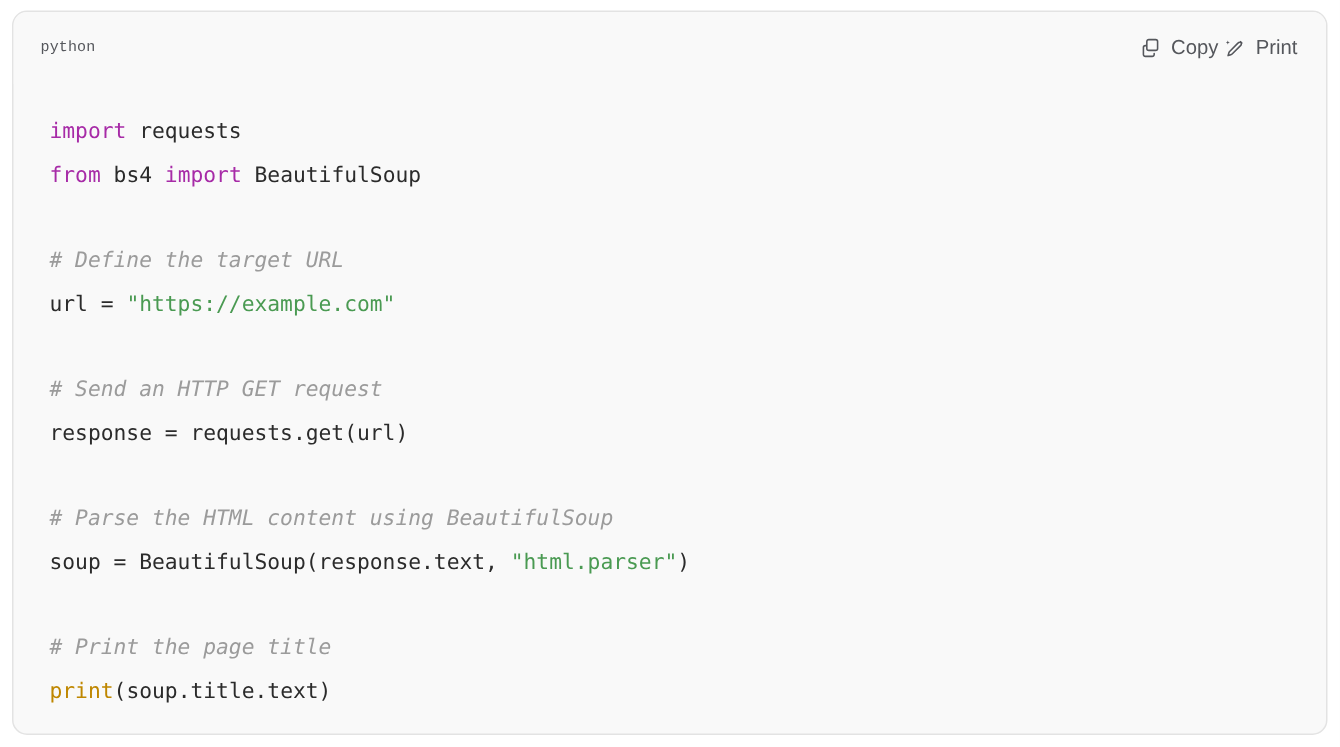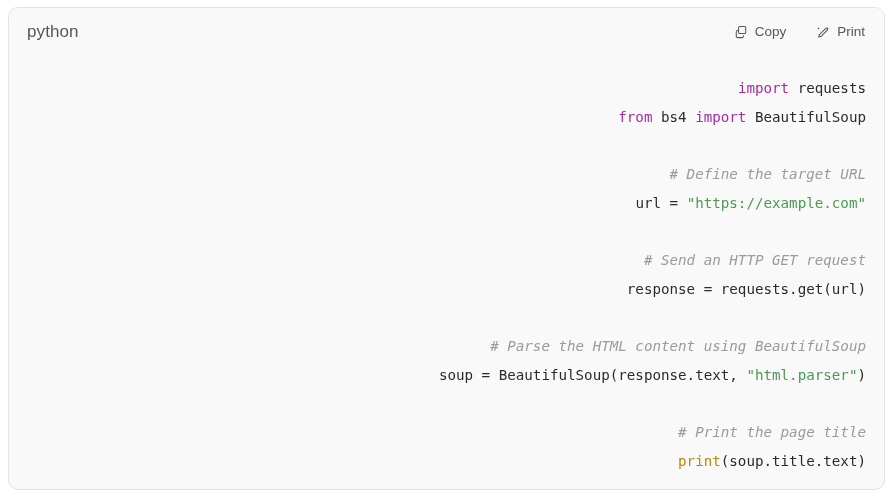--- a/index.html
+++ b/index.html
@@ -31,33 +31,32 @@
   .card-header {
     height: 48px;
     display: flex;
     align-items: center;
     padding: 0 17px 0 18px;
     box-sizing: border-box;
     background: #f9f9f9;
   }
 
   .lang-label {
-    font-family: Liberation Sans, sans-serif;
-    font-size: 17px;
+    font-family: Liberation Mono, monospace;
+    font-size: 10px;
     color: #55575c;
     letter-spacing: 0.1px;
     flex: 0 0 auto;
   }
 
   .header-spacer { flex: 1 1 auto; }
 
   .header-actions {
     display: flex;
     align-items: center;
-    gap: 26px;
     flex: 0 0 auto;
   }
 
   .action-btn {
     display: inline-flex;
     align-items: center;
     gap: 7px;
     font-size: 13.5px;
     color: #55575c;
     background: transparent;
@@ -67,21 +66,20 @@
     font-family: "Liberation Sans", sans-serif;
     line-height: 1;
     white-space: nowrap;
   }
   .action-btn svg { display: block; }
   .action-label { display: inline-block; }
 
   .code-body {
     padding: 18px 18px 10px 24px;
     box-sizing: border-box;
-    text-align: right;
   }
 
   pre.code {
     margin: 0;
     font-family: "DejaVu Sans Mono", "Liberation Mono", monospace;
     font-size: 14.2px;
     line-height: 28.7px;
     color: #2b2b2b;
     white-space: pre;
     tab-size: 4;

